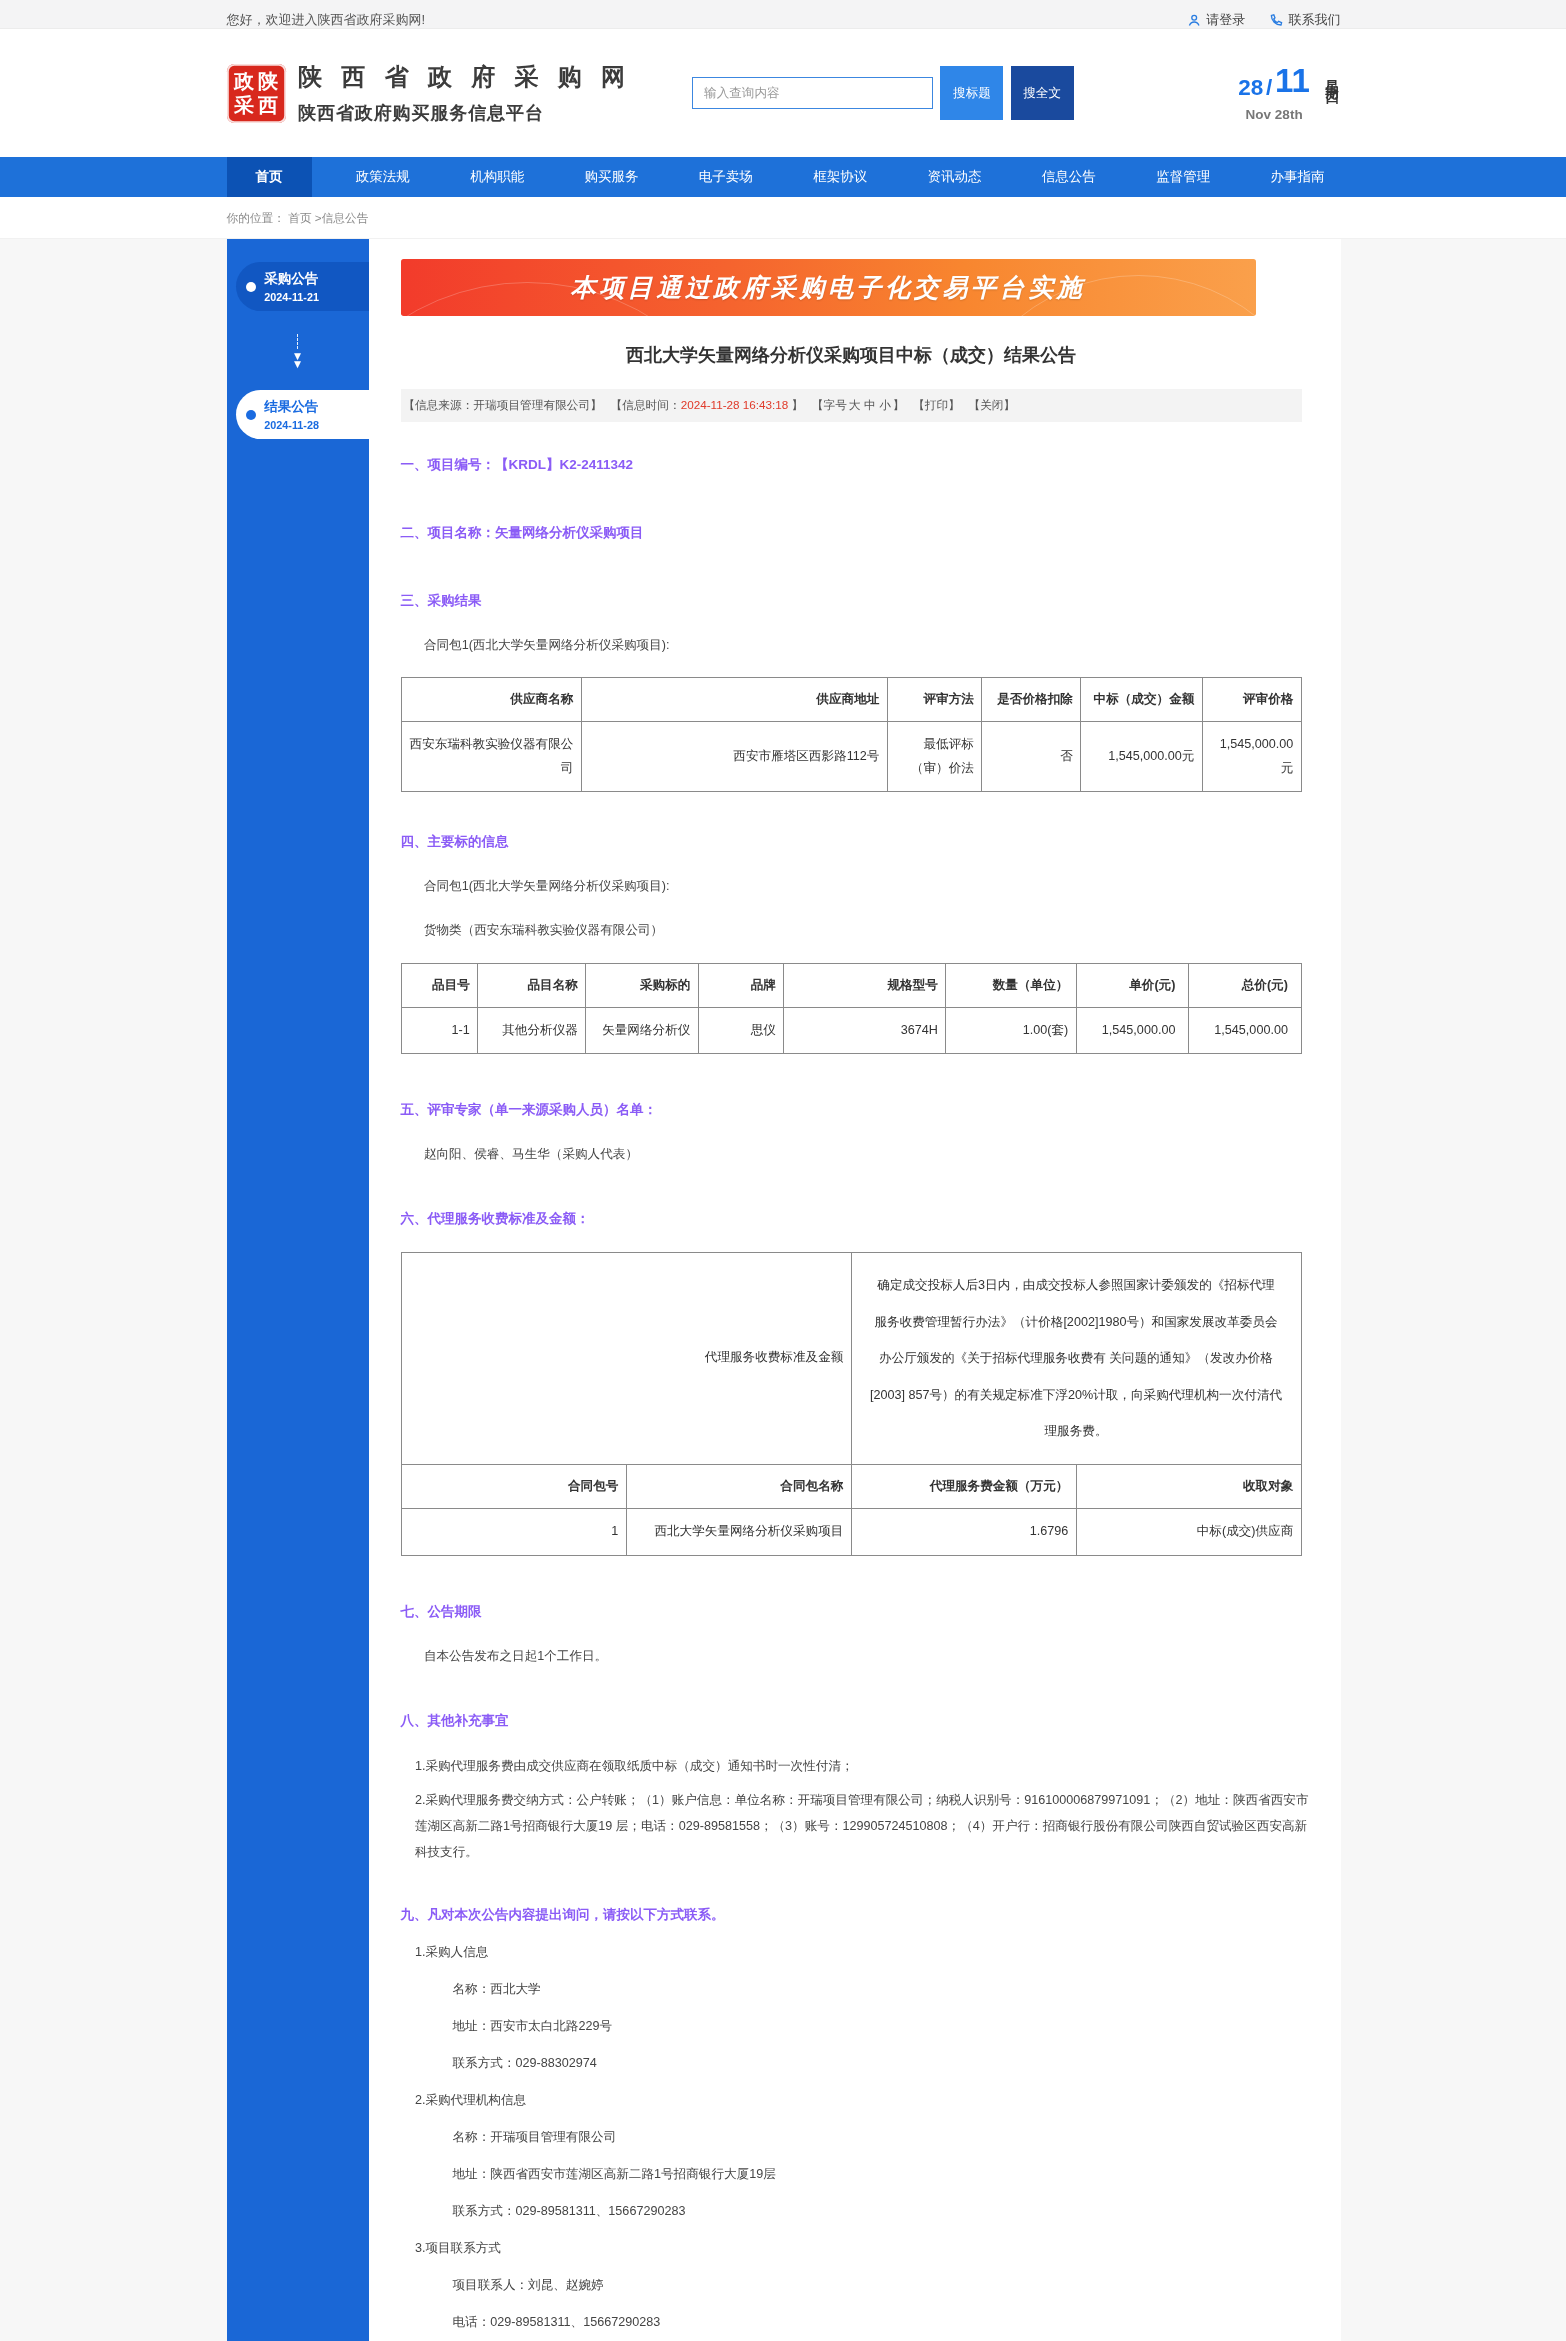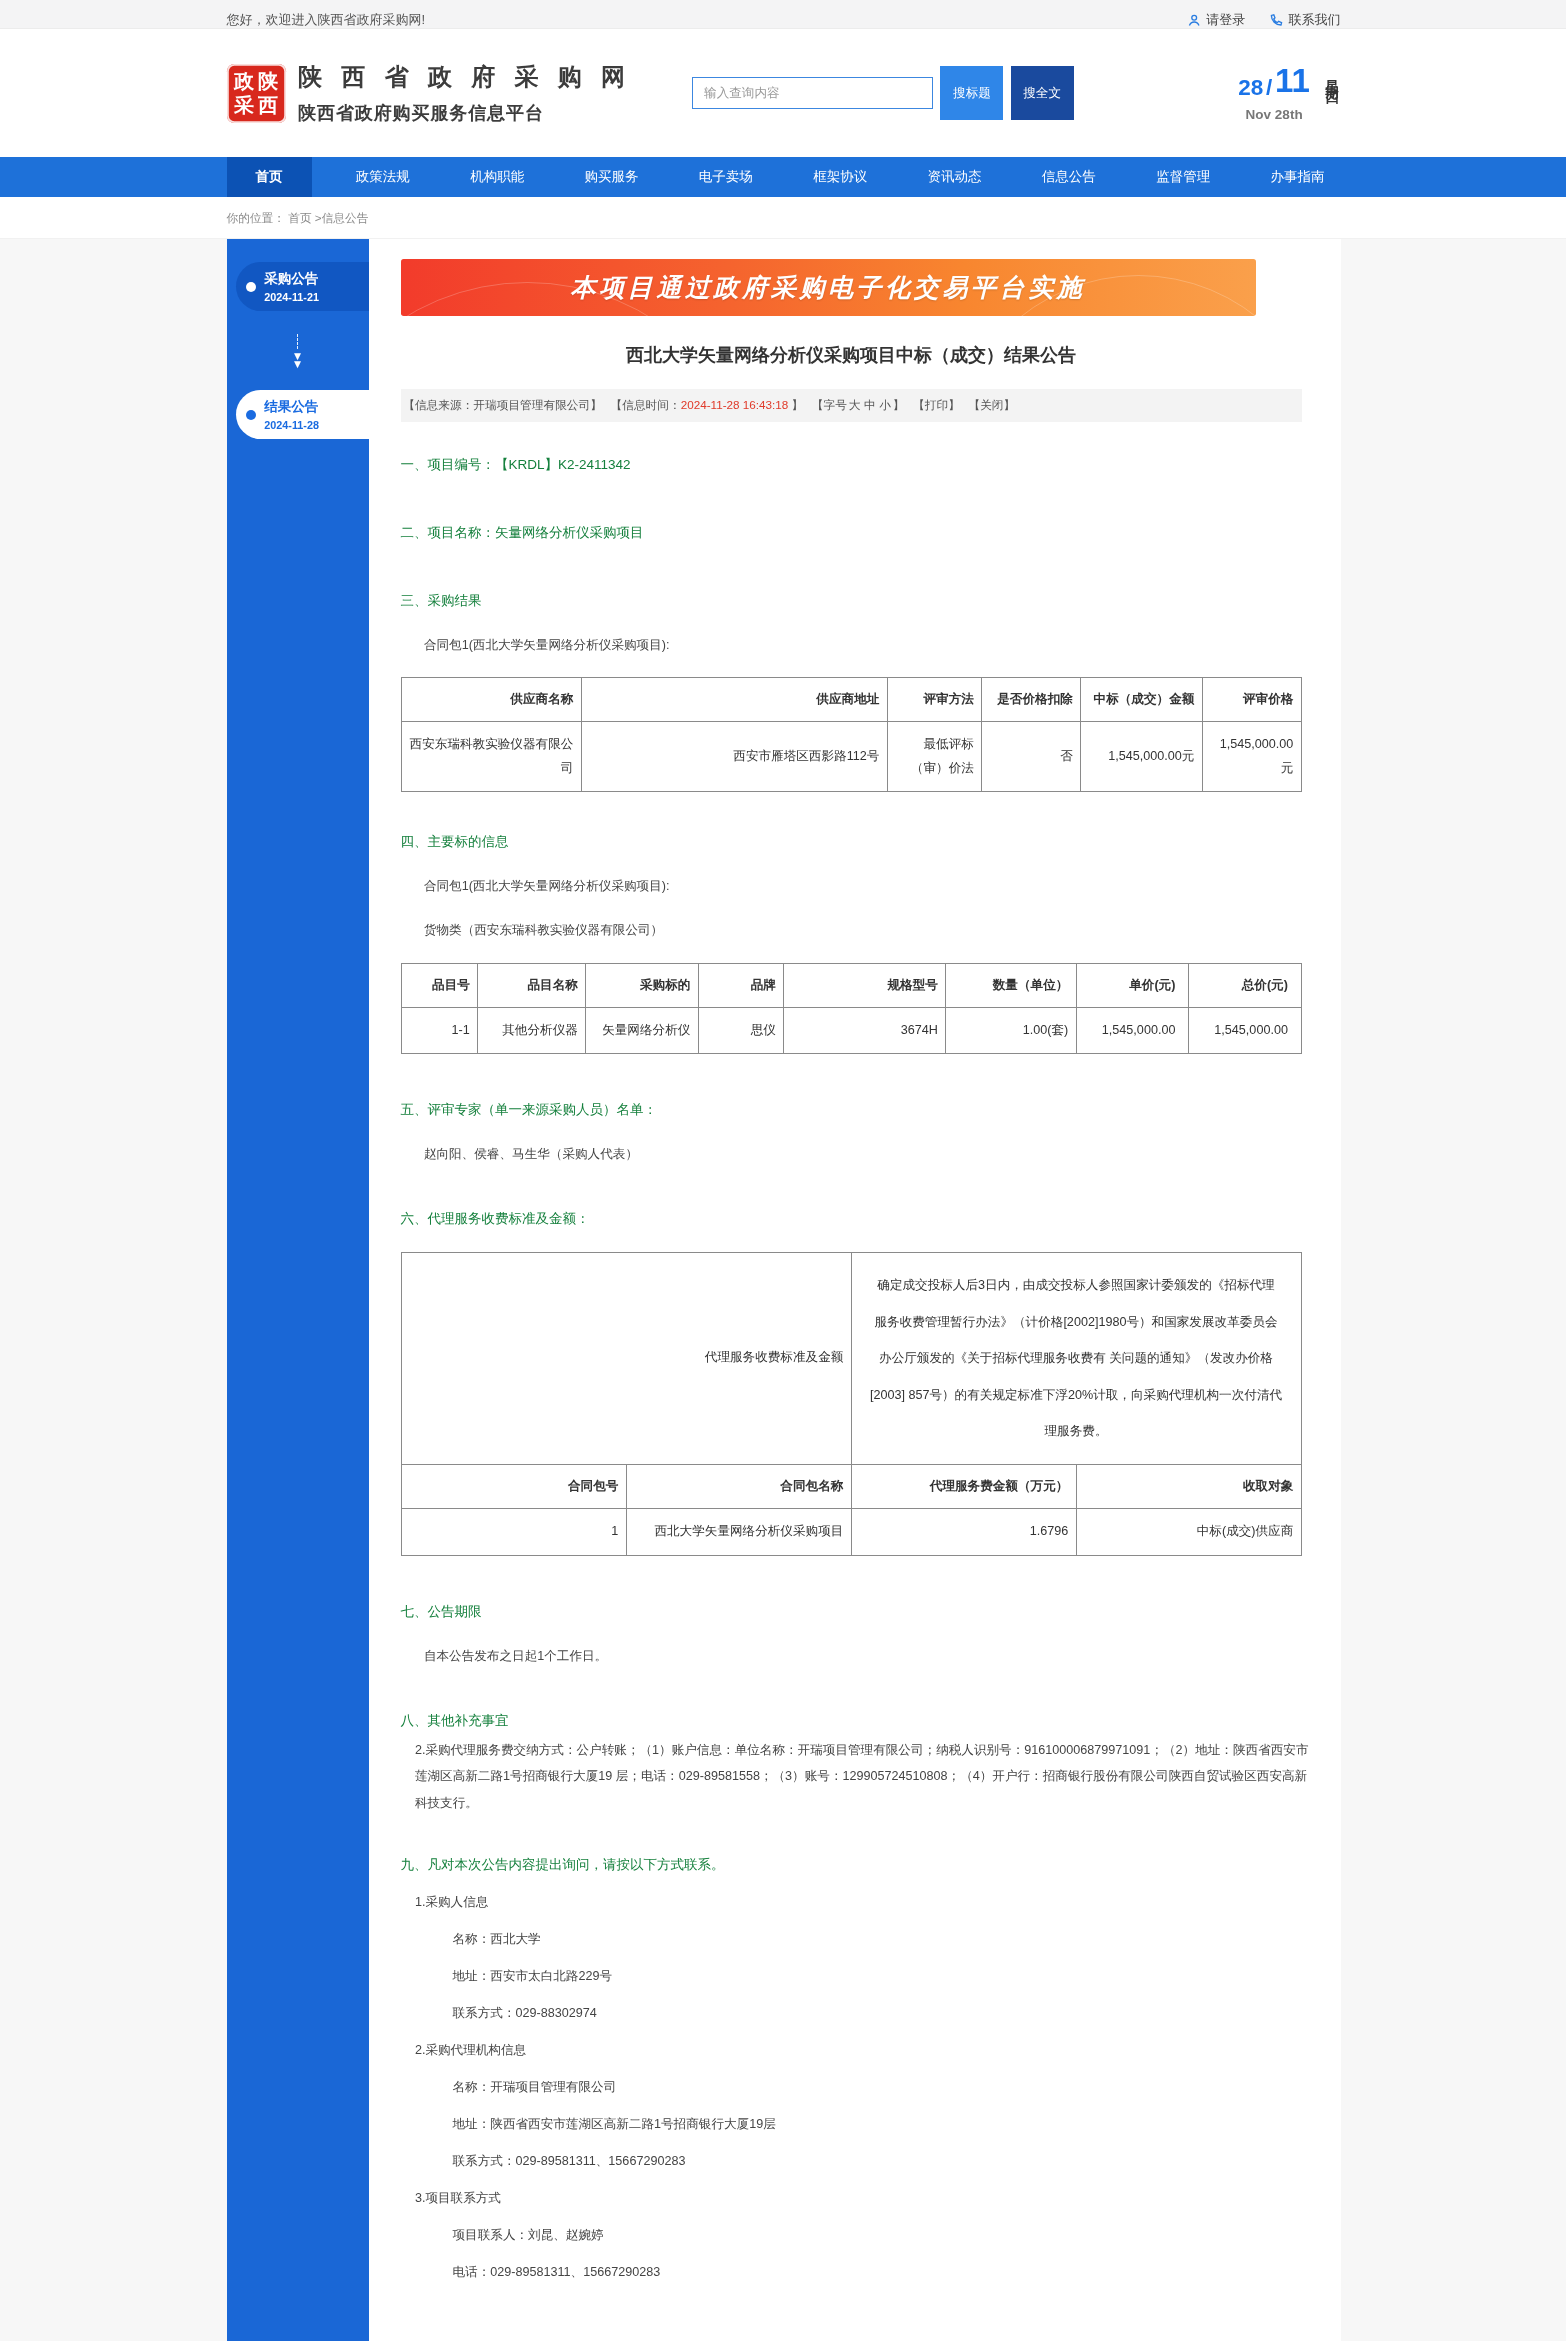--- a/index.html
+++ b/index.html
@@ -69,21 +69,21 @@
   .banner::after { width:467px; height:467px; left:-108px; top:23.4px; }
   .banner span { color:#fff; font-size:25px; font-weight:bold; font-style:italic; letter-spacing:3.6px; text-shadow:0 0.9px 1.8px rgba(0,0,0,.15); position:relative; }
   
   .art-title { text-align:center; font-size:18px; font-weight:bold; color:#333; margin:27px 0 21.6px 0; width:901px; }
   .meta { width:901px; background:#f3f3f3; padding:9px 0; text-align:left; font-size:11.7px; color:#555; }
   .meta .red { color:#e03a2a; }
   .meta .sz { cursor:pointer; margin:0 1.8px; }
   .meta > span { margin:0 2.7px; }
   .meta .act { cursor:pointer; }
   
-  .sec-h { font-size:13.5px; font-weight:normal; color:#15803d; margin:34px 0 0 0; }
+  .sec-h { font-size:13.5px; font-weight:bold; color:#8b5cf6; margin:34px 0 0 0; }
   .note { margin:27px 0 0 23.4px; color:#444; }
   .para { margin:23.4px 0 0 14.4px; color:#444; line-height:2.1; }
   .ind1 { margin:20px 0 0 14.4px; }
   .ind2 { margin:20px 0 0 52px; }
   
   table { border-collapse:collapse; width:901px; margin-top:23.4px; table-layout:fixed; }
   th, td { border:0.9px solid #8a8a8a; text-align:right; padding:10.8px 7.2px; font-size:12.6px; color:#333; word-wrap:break-word; }
   th { font-weight:bold; line-height:1.7; }
   td { line-height:1.9; }
   .t1 .c0{width:20%}.t1 .c1{width:34%}.t1 .c2{width:10.5%}.t1 .c3{width:11%}.t1 .c4{width:13.5%}.t1 .c5{width:11%}
@@ -288,20 +288,21 @@
         <td class="c2">1.6796</td>
         <td class="c3">中标(成交)供应商</td>
       </tr>
     </tbody>
       </table>
 
     <div class="sec-h" style="margin-top:47px;">七、公告期限</div>
     <div class="note">自本公告发布之日起1个工作日。</div>
 
     <div class="sec-h" style="margin-top:47px;">八、其他补充事宜</div>
+    <div class="para">1.采购代理服务费由成交供应商在领取纸质中标（成交）通知书时一次性付清；</div>
     <div class="para" style="margin-top:7.2px;">2.采购代理服务费交纳方式：公户转账；（1）账户信息：单位名称：开瑞项目管理有限公司；纳税人识别号：916100006879971091；（2）地址：陕西省西安市莲湖区高新二路1号招商银行大厦19 层；电话：029-89581558；（3）账号：129905724510808；（4）开户行：招商银行股份有限公司陕西自贸试验区西安高新科技支行。</div>
 
     <div class="sec-h" style="margin-top:40px;">九、凡对本次公告内容提出询问，请按以下方式联系。</div>
     <div class="ind1">1.采购人信息</div>
     <div class="ind2">名称：西北大学</div>
     <div class="ind2">地址：西安市太白北路229号</div>
     <div class="ind2">联系方式：029-88302974</div>
     <div class="ind1">2.采购代理机构信息</div>
     <div class="ind2">名称：开瑞项目管理有限公司</div>
     <div class="ind2">地址：陕西省西安市莲湖区高新二路1号招商银行大厦19层</div>

